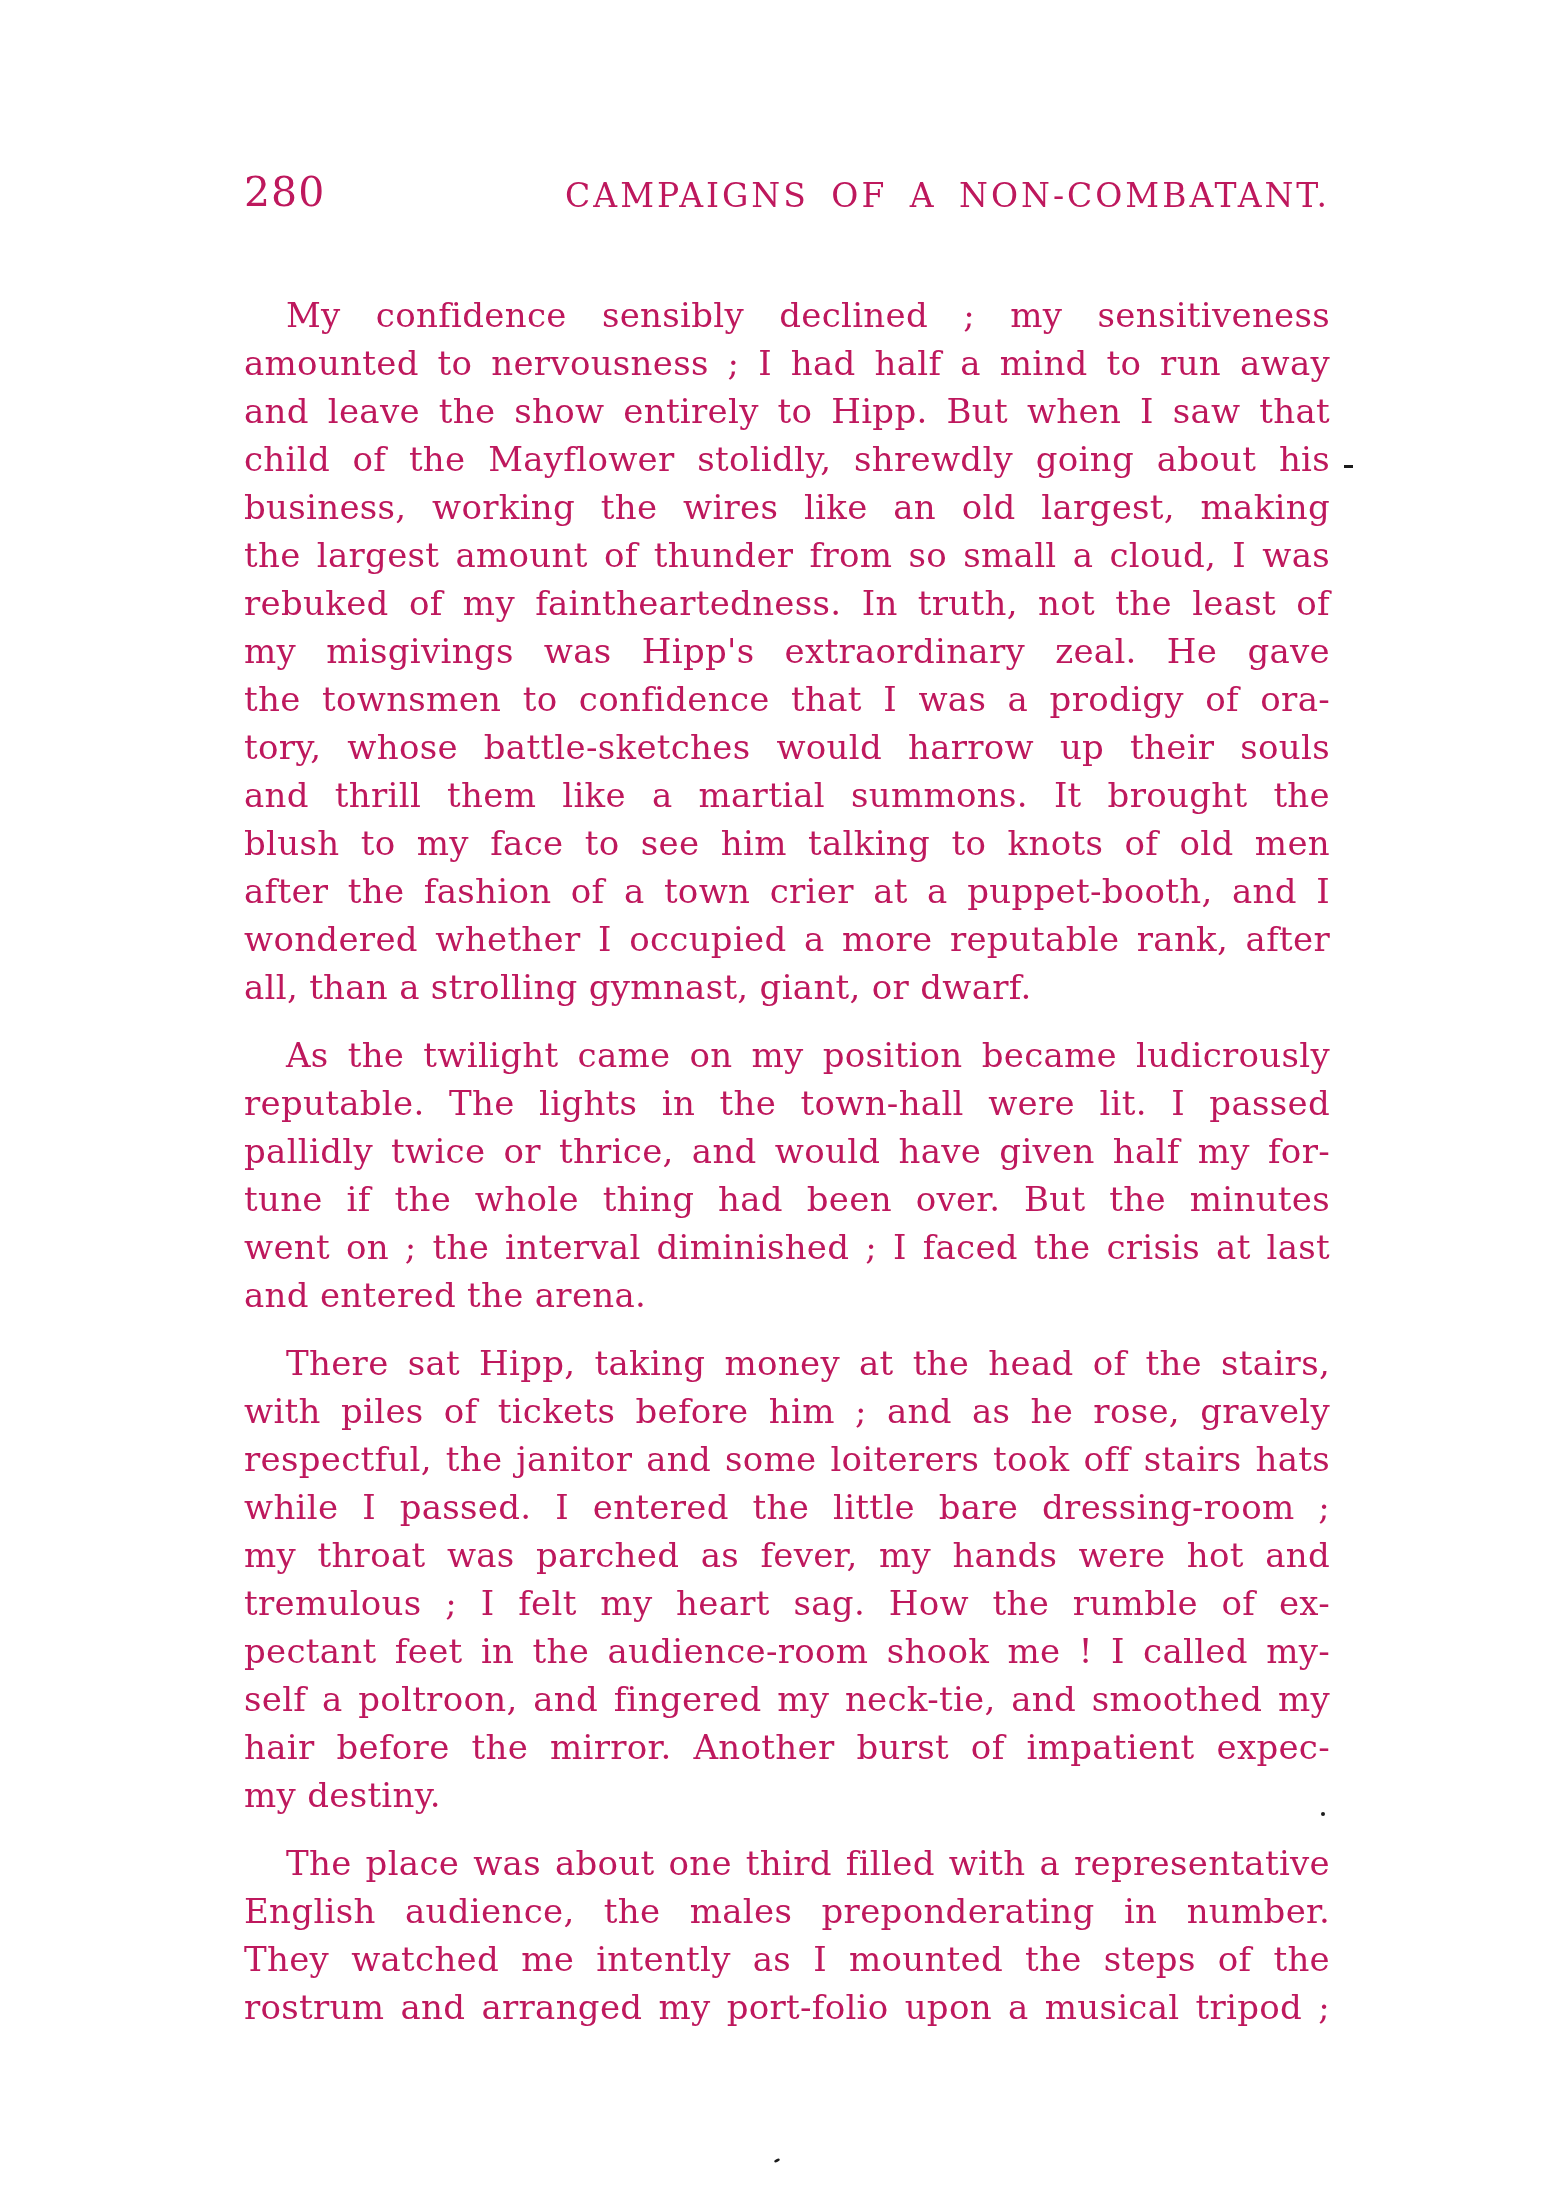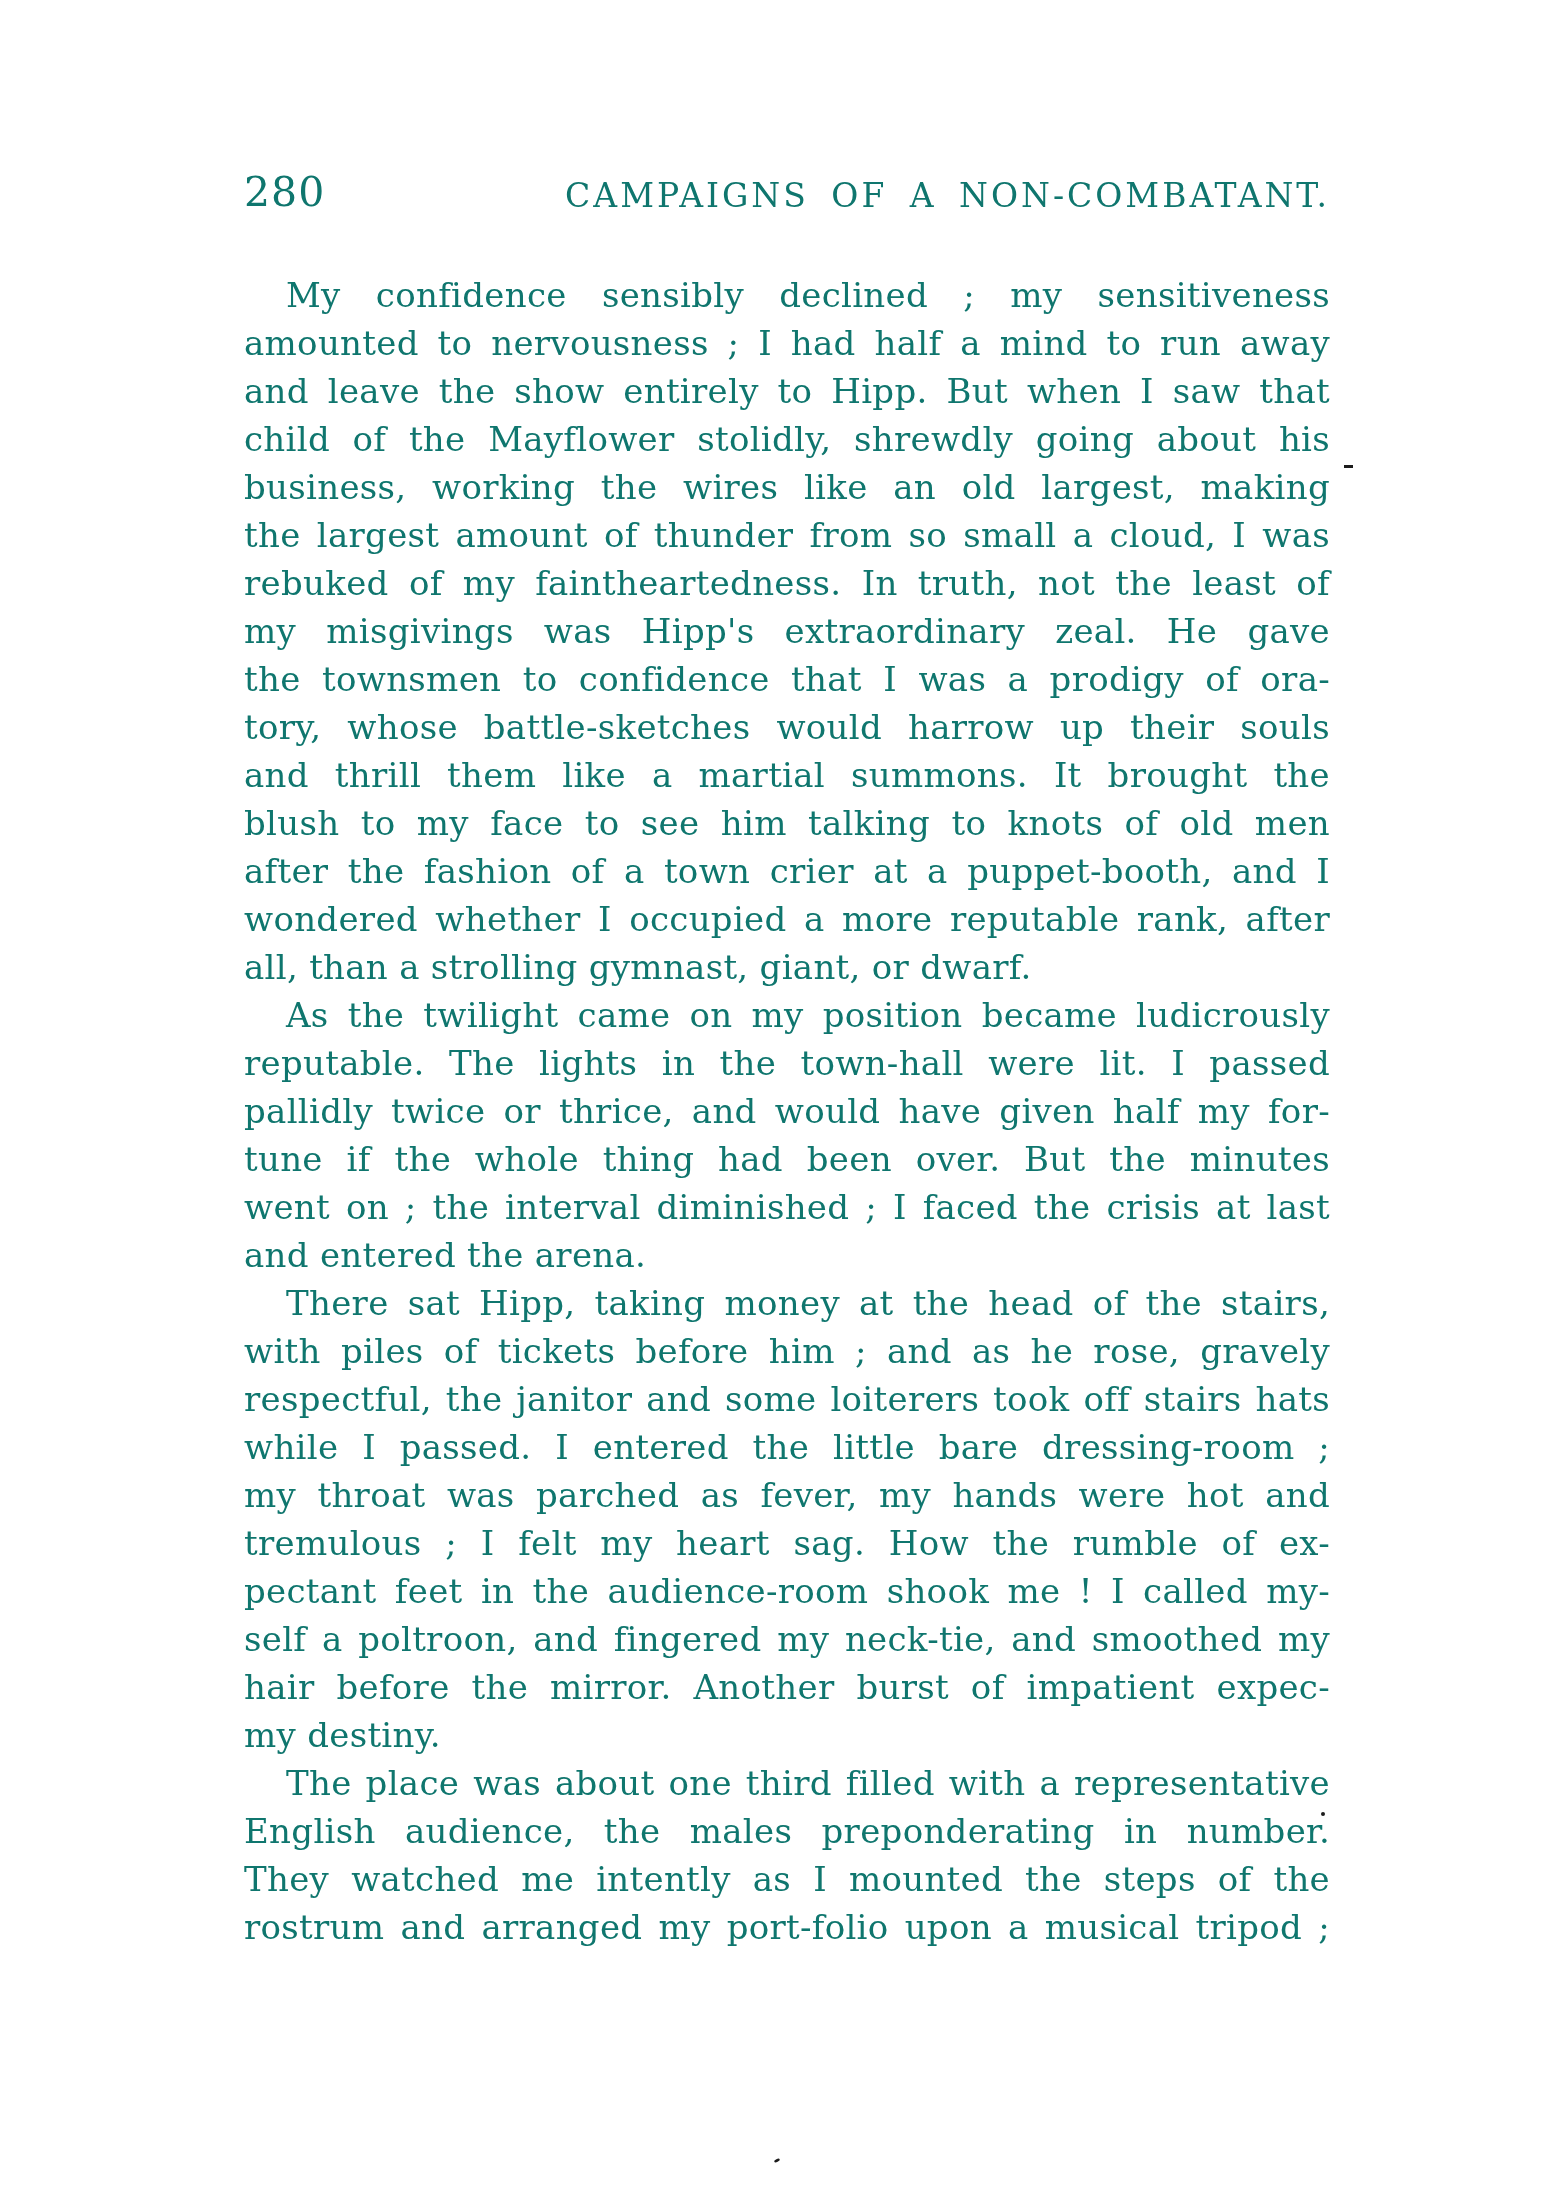--- a/index.html
+++ b/index.html
@@ -52,20 +52,21 @@
     line-height: 48px;
     letter-spacing: 0.3px;
   }
   .line {
     text-align: justify;
     text-align-last: justify;
     white-space: normal;
   }
   .line.first {
     text-indent: 42px;
+    margin-top: 20px;
   }
   .line.last-short {
     text-align: center;
     text-align-last: left;
   }
   .scan-speck {
     position: absolute;
     background: #1c1c1c;
   }
   .speck-dash {
@@ -86,21 +87,21 @@
     top: 2159px;
     width: 6px;
     height: 3px;
     border-radius: 50%;
     transform: rotate(-25deg);
   }
 </style>
 </head>
 <body>
 
-<div class="page" style="color: #0f766e; background: rgb(255, 255, 255);">
+<div class="page" style="color: #be185d; background: rgb(255, 255, 255);">
 
   <div class="running-header">
     <span class="page-number">280</span>
     <div class="head-title">CAMPAIGNS OF A NON-COMBATANT.</div>
   </div>
 
   <div class="page-body">
       <div class="line first">My confidence sensibly declined ; my sensitiveness</div>
       <div class="line">amounted to nervousness ; I had half a mind to run away</div>
       <div class="line">and leave the show entirely to Hipp. But when I saw that</div>

